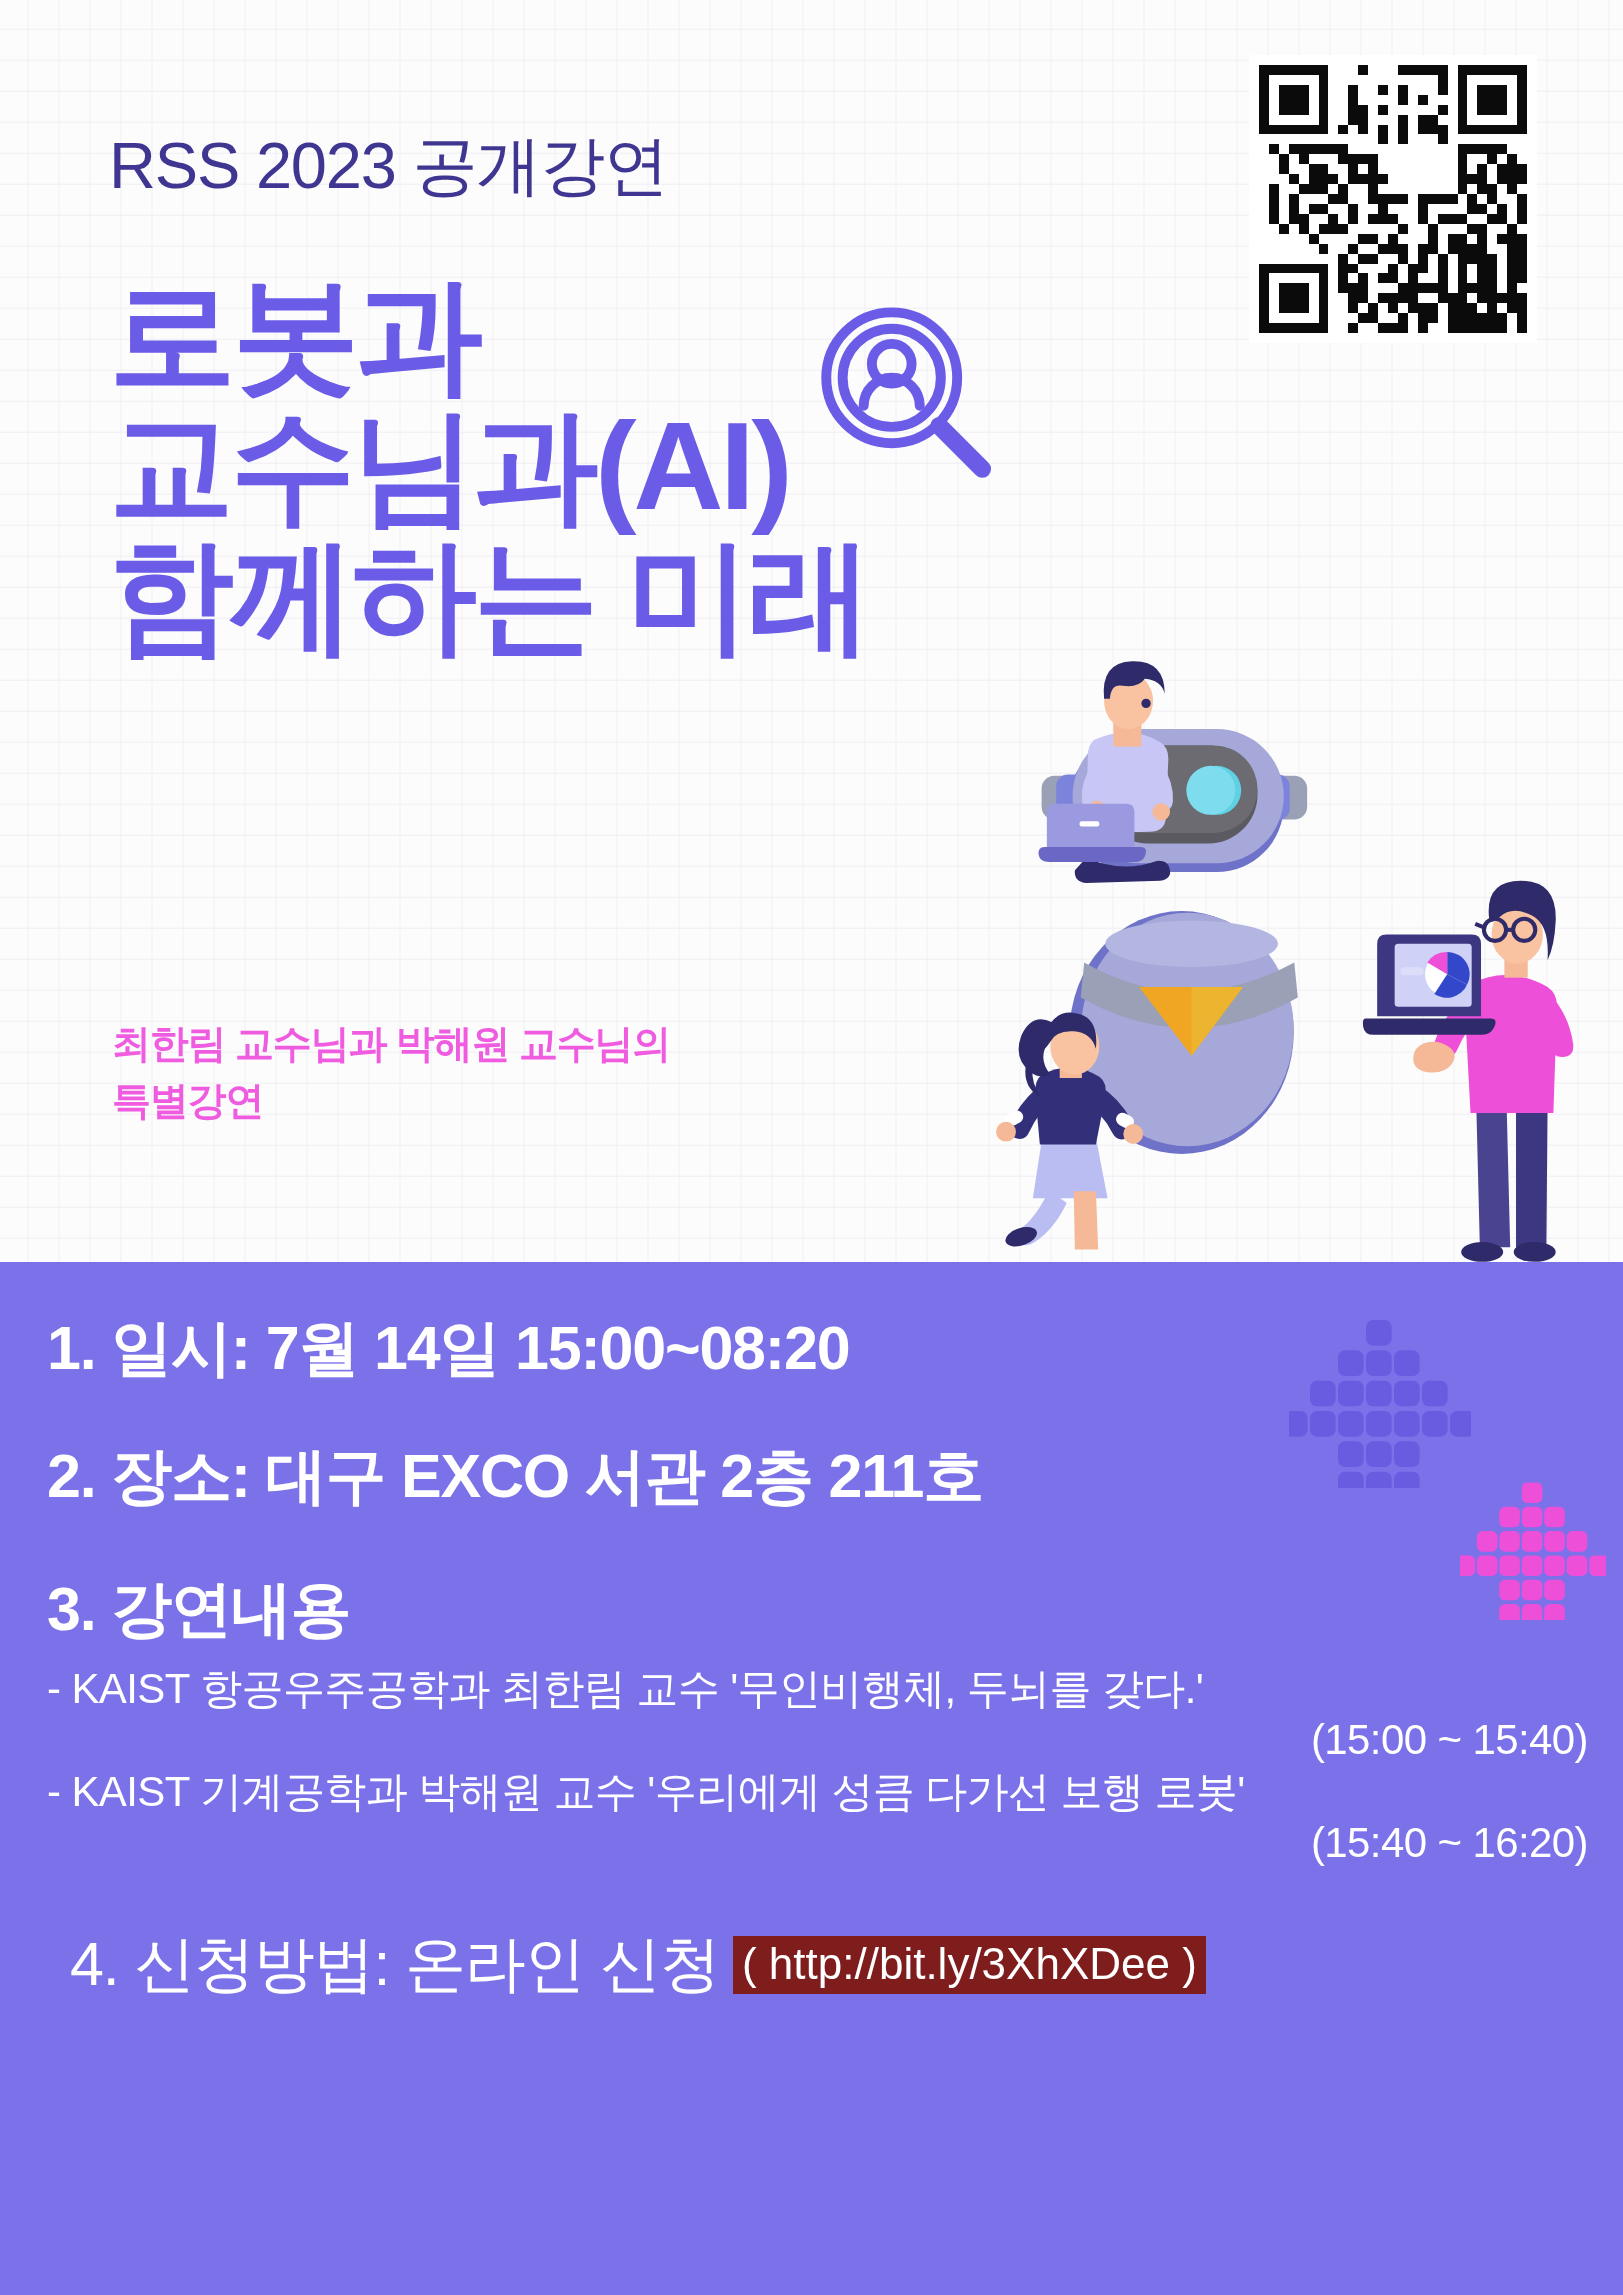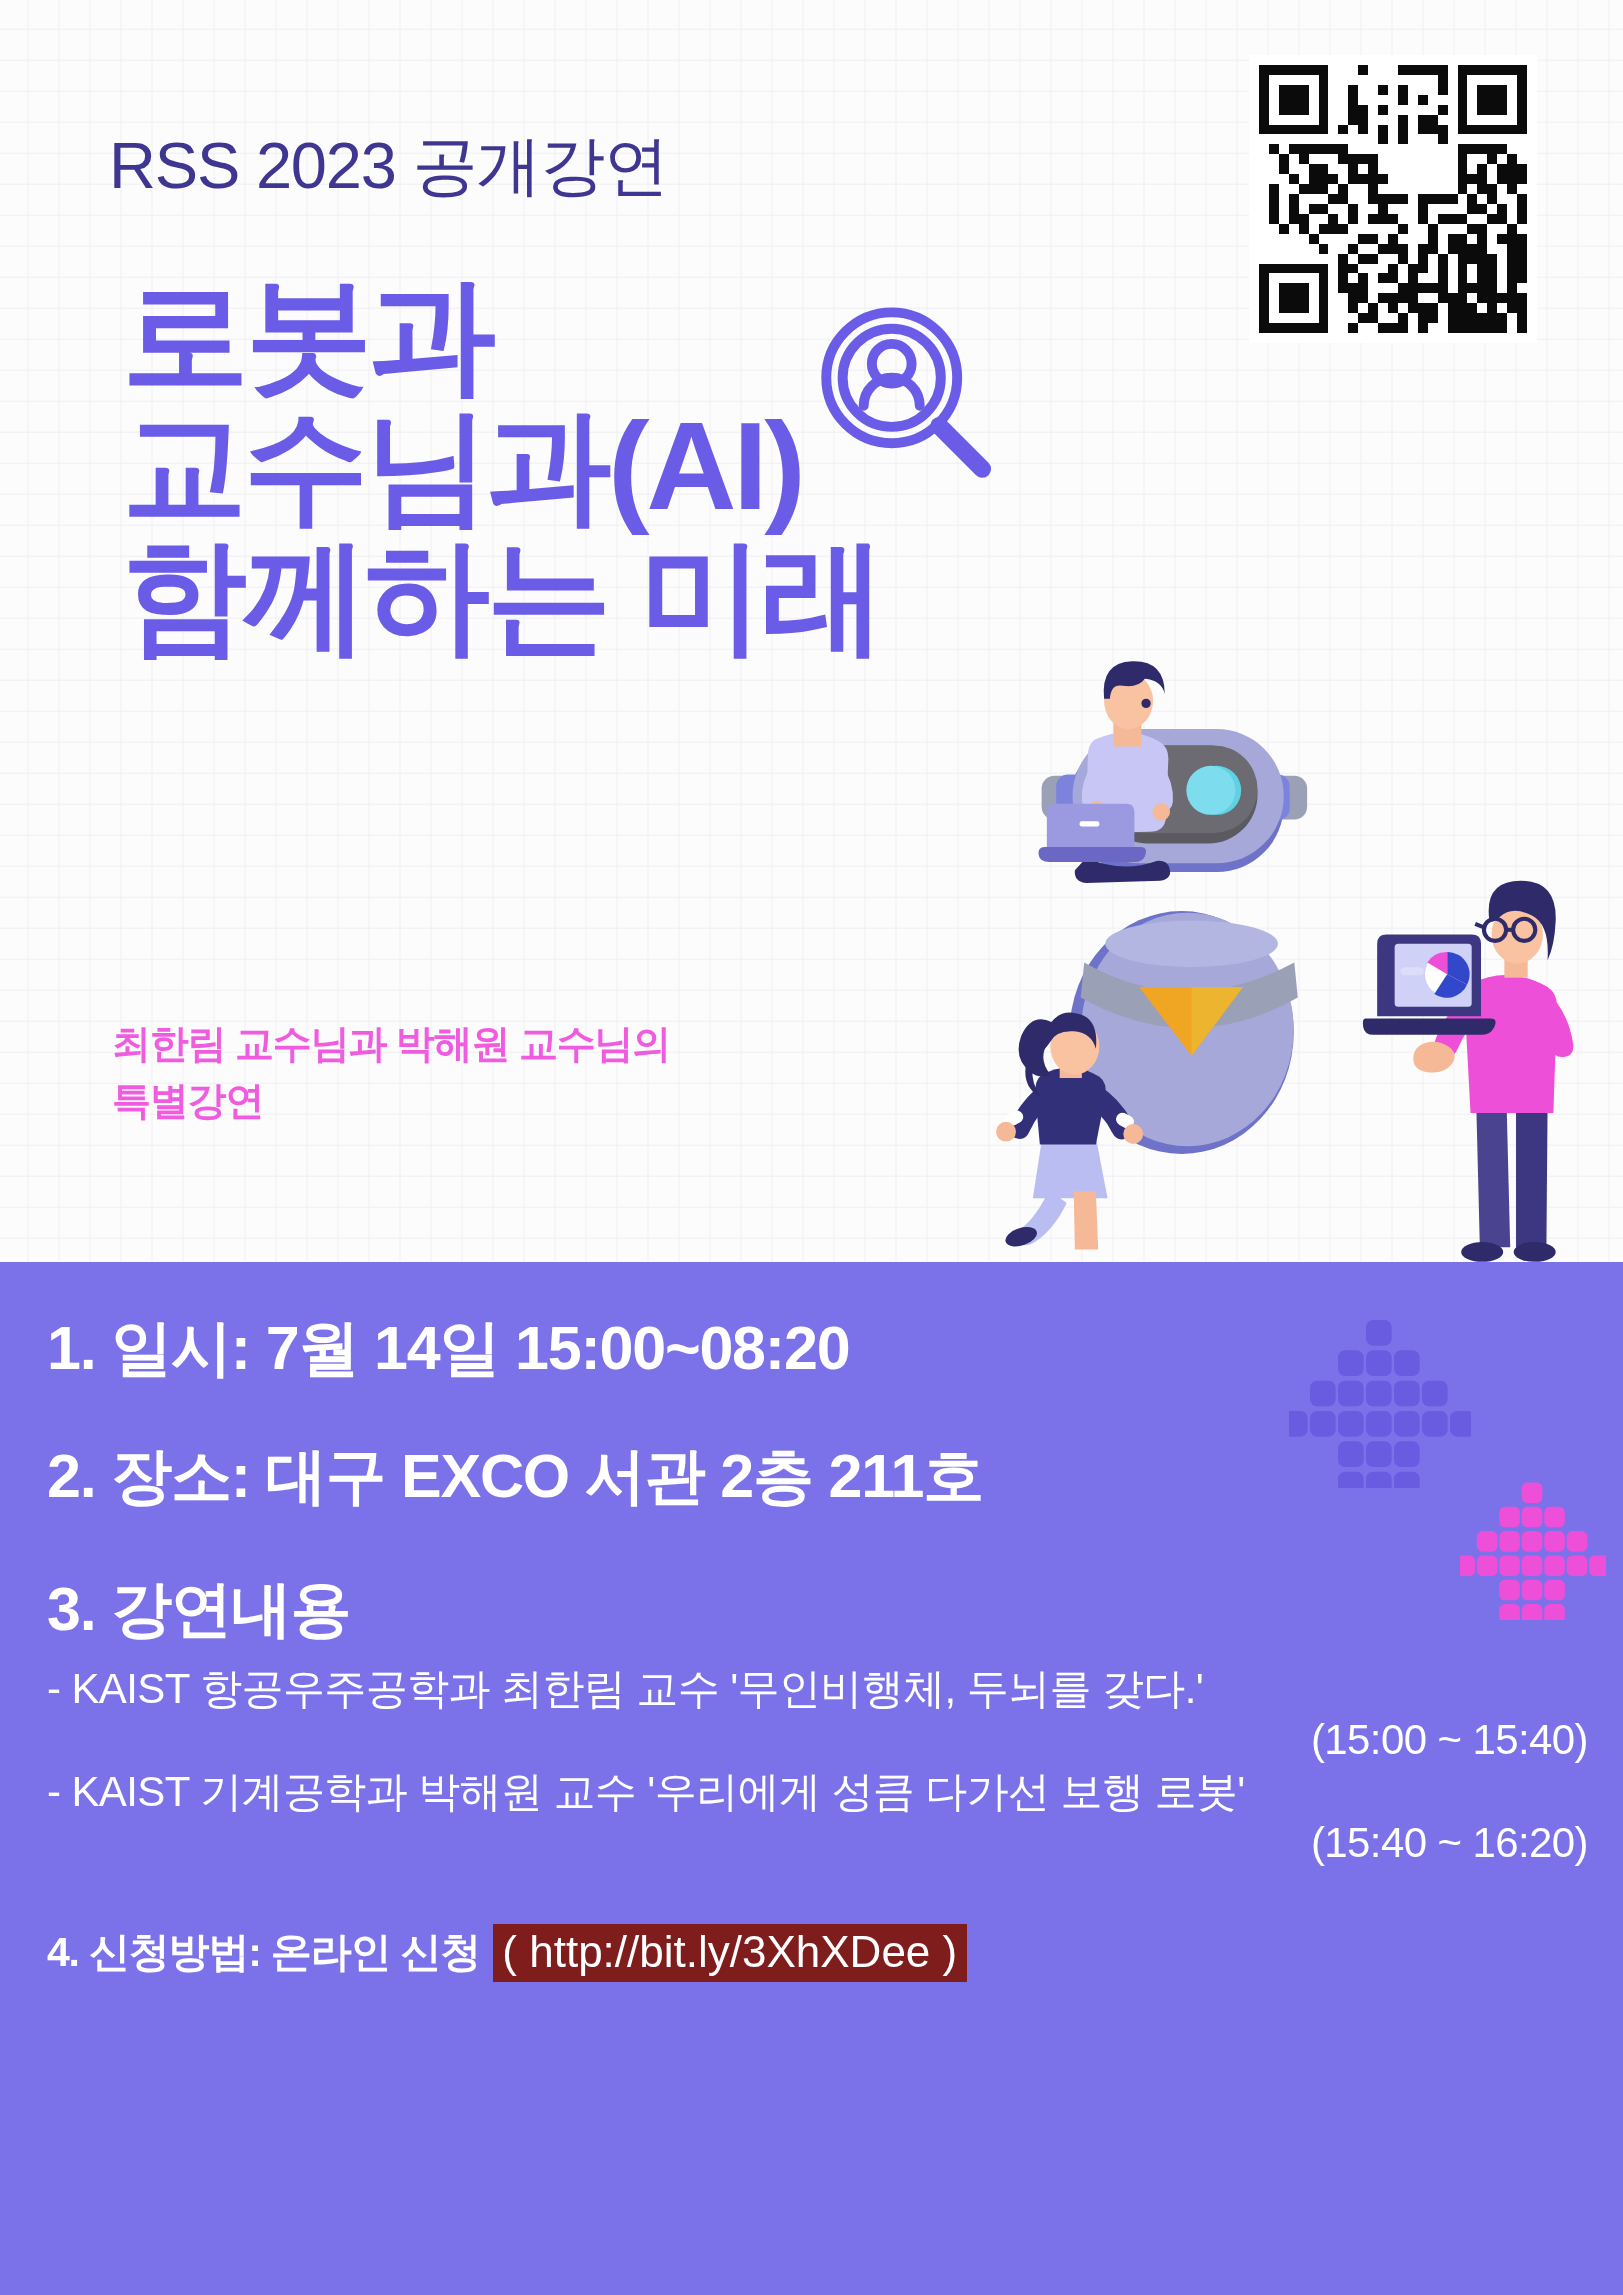--- a/index.html
+++ b/index.html
@@ -44,21 +44,21 @@
   .qr-wrap svg{display:block;width:288px;height:288px;}
 
   
   .magnifier{
     position:absolute;left:814px;top:303px;width:187px;height:187px;
   }
   .magnifier svg{display:block;width:187px;height:187px;}
 
   
   .title-block{
-    position:absolute;left:122px;top:275px;
+    position:absolute;left:109px;top:275px;
     color:#6b5ce7;font-weight:bold;
     line-height:0.96;letter-spacing:-3.5px;
   }
   .tline{font-size:127px;white-space:nowrap;display:block;margin-bottom:9.3px;}
   .tline.l2{font-size:125px;}
   .tline.l3{font-size:125px;}
 
   
   .subtitle{
     position:absolute;left:112px;top:1016px;
@@ -100,21 +100,21 @@
   .bullet{
     font-size:42px;font-weight:normal;letter-spacing:-0.6px;
     white-space:nowrap;line-height:1.22;
   }
   .bullet.indent{padding-left:13px;text-align:right;}
 
   .apply-row{
     display:flex;align-items:center;white-space:nowrap;
   }
   .apply-label{
-    font-size:41px;font-weight:bold;letter-spacing:-1.2px;
+    font-size:61px;font-weight:normal;letter-spacing:-1.2px;margin-left:23px;
   }
   .url-chip{
     display:inline-block;
     background:#7f1d1d;color:#ffffff;
     font-size:44px;font-weight:normal;letter-spacing:0px;
     padding:3.5px 9.3px 5.8px 9.3px;
     margin-left:13px;
     line-height:1.1;
   }
 </style>

